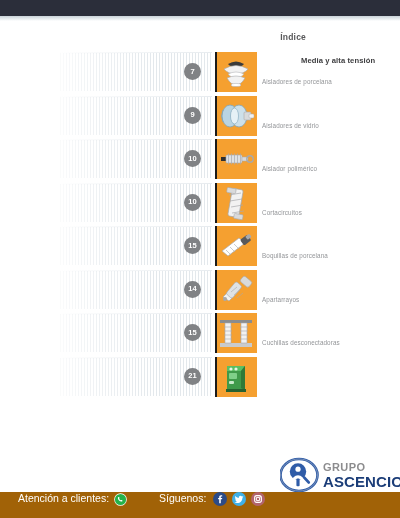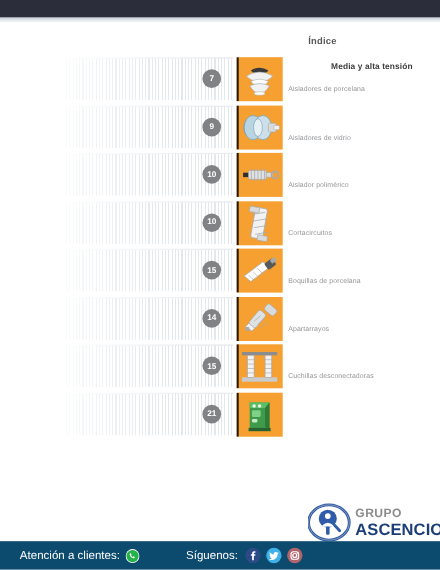--- a/index.html
+++ b/index.html
@@ -185,23 +185,23 @@
     margin-top: 1px;
   }
 
   
   .footer {
     position: absolute;
     left: 0;
     bottom: 0;
     width: 400px;
     height: 26px;
-    background: #0c4a6e;
+    background: #a16207;
     display: flex;
-    align-items: center;
+    align-items: flex-start;
   }
   .f-label {
     color: #ffffff;
     font-size: 10.5px;
     margin-left: 18px;
     white-space: nowrap;
   }
   .f-phone {
     color: #ffffff;
     font-size: 11px;
@@ -209,21 +209,21 @@
     white-space: nowrap;
   }
   .wa {
     margin-left: 5px;
     width: 13px; height: 13px;
     flex: 0 0 13px;
   }
   .f-follow {
     color: #ffffff;
     font-size: 10.5px;
-    margin-left: 42px;
+    margin-left: 32px;
     white-space: nowrap;
   }
   .socials {
     display: flex;
     align-items: center;
     margin-left: 7px;
     gap: 5px;
   }
   .soc {
     width: 14px; height: 14px;

